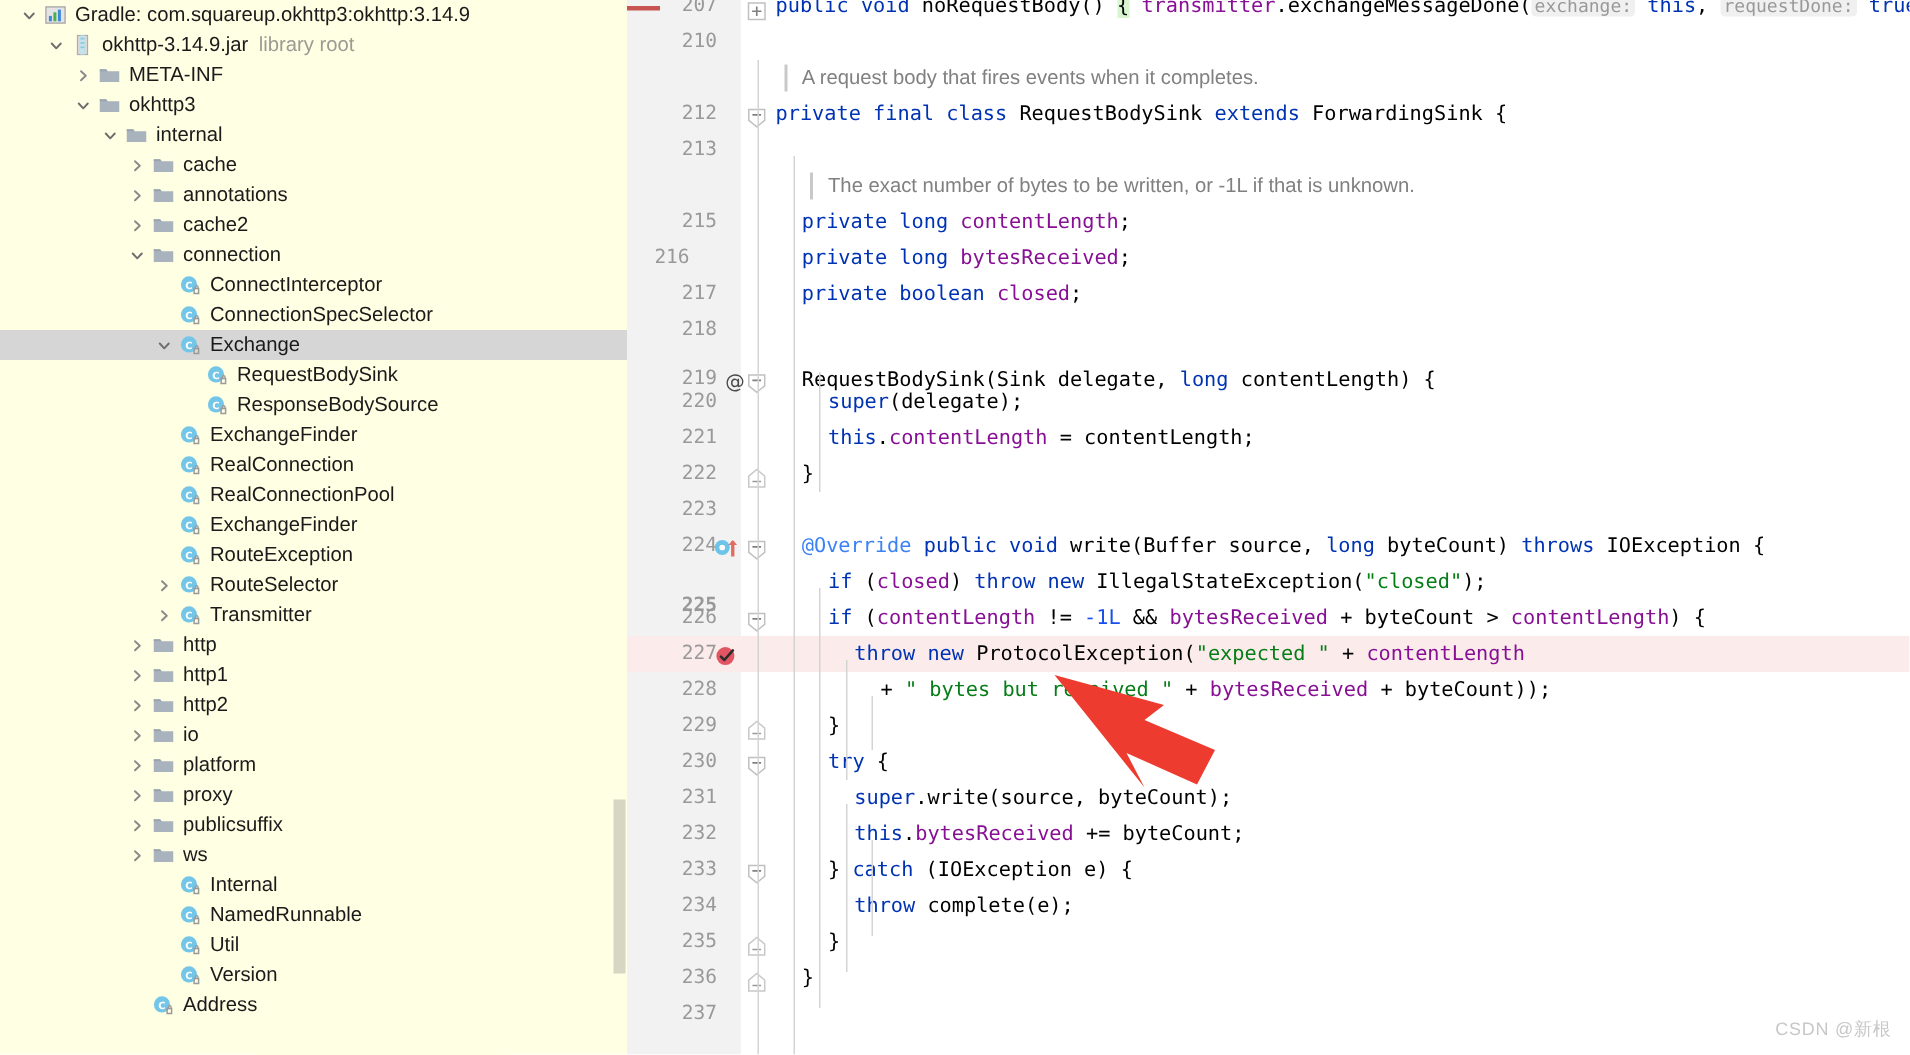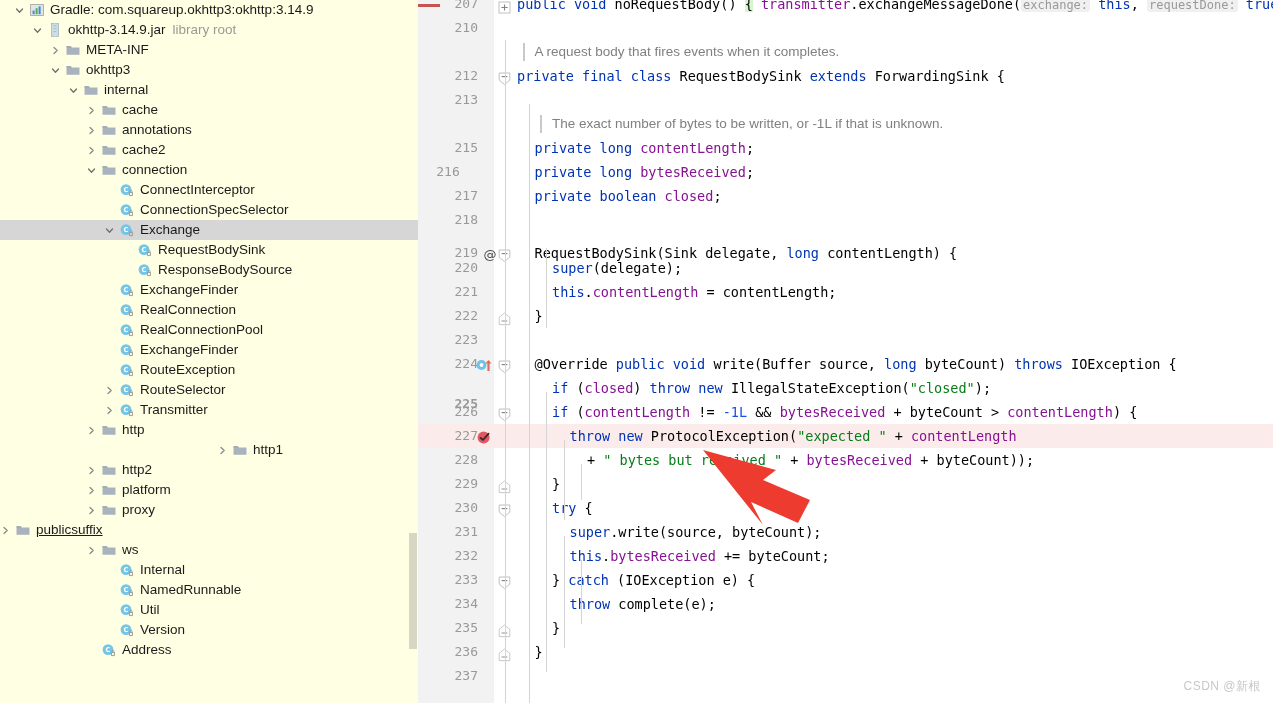--- a/index.html
+++ b/index.html
@@ -91,21 +91,21 @@
   .docbar{
     position:absolute;width:2px;background:#c9c9c9;
   }
 
   
   .kw{color:#0033b3;}
   .str{color:#067d17;}
   .num{color:#1750eb;}
   .fld{color:#871094;}
   .cls{color:#000000;}
-  .anno{color:#000000;}
+  .anno{color:#3b82f6;}
   .hint{
     color:#999999;background:#f0f0f0;border-radius:3px;
     padding:0 2px;font-size:12px;
   }
   .hl-brace{background:#d8f5d0;}
 
   
   .g-icon{position:absolute;}
   .fold-marker{position:absolute;}
 
@@ -427,21 +427,21 @@
             </svg>
           </span>
           <span class="ico">
             <svg width="16" height="16" viewBox="0 0 16 16">
               <path d="M1.5 4.2 h4.2 l1.1 1.3 h7.7 v7.2 h-13 z" fill="#a9b3bd"></path>
               <path d="M1.5 4.2 h4.2 l1.1 1.3 h-5.3 z" fill="#9aa5b0"></path>
             </svg>
           </span>
           <span class="tlabel">http</span>
         </div>
-        <div class="tree-row" style="padding-left: 86px; justify-content: center;">
+        <div class="tree-row" style="padding-left: 86px;">
           <span class="twisty">
             <svg width="11" height="11" viewBox="0 0 11 11">
               <path d="M4 2.5 L7.2 5.5 L4 8.5" fill="none" stroke="#8a8a8a" stroke-width="1.3" stroke-linecap="round" stroke-linejoin="round"></path>
             </svg>
           </span>
           <span class="ico">
             <svg width="16" height="16" viewBox="0 0 16 16">
               <path d="M1.5 4.2 h4.2 l1.1 1.3 h7.7 v7.2 h-13 z" fill="#a9b3bd"></path>
               <path d="M1.5 4.2 h4.2 l1.1 1.3 h-5.3 z" fill="#9aa5b0"></path>
             </svg>
@@ -467,37 +467,51 @@
             <svg width="11" height="11" viewBox="0 0 11 11">
               <path d="M4 2.5 L7.2 5.5 L4 8.5" fill="none" stroke="#8a8a8a" stroke-width="1.3" stroke-linecap="round" stroke-linejoin="round"></path>
             </svg>
           </span>
           <span class="ico">
             <svg width="16" height="16" viewBox="0 0 16 16">
               <path d="M1.5 4.2 h4.2 l1.1 1.3 h7.7 v7.2 h-13 z" fill="#a9b3bd"></path>
               <path d="M1.5 4.2 h4.2 l1.1 1.3 h-5.3 z" fill="#9aa5b0"></path>
             </svg>
           </span>
+          <span class="tlabel">io</span>
+        </div>
+        <div class="tree-row" style="padding-left: 86px;">
+          <span class="twisty">
+            <svg width="11" height="11" viewBox="0 0 11 11">
+              <path d="M4 2.5 L7.2 5.5 L4 8.5" fill="none" stroke="#8a8a8a" stroke-width="1.3" stroke-linecap="round" stroke-linejoin="round"></path>
+            </svg>
+          </span>
+          <span class="ico">
+            <svg width="16" height="16" viewBox="0 0 16 16">
+              <path d="M1.5 4.2 h4.2 l1.1 1.3 h7.7 v7.2 h-13 z" fill="#a9b3bd"></path>
+              <path d="M1.5 4.2 h4.2 l1.1 1.3 h-5.3 z" fill="#9aa5b0"></path>
+            </svg>
+          </span>
           <span class="tlabel">platform</span>
         </div>
         <div class="tree-row" style="padding-left: 86px;">
           <span class="twisty">
             <svg width="11" height="11" viewBox="0 0 11 11">
               <path d="M4 2.5 L7.2 5.5 L4 8.5" fill="none" stroke="#8a8a8a" stroke-width="1.3" stroke-linecap="round" stroke-linejoin="round"></path>
             </svg>
           </span>
           <span class="ico">
             <svg width="16" height="16" viewBox="0 0 16 16">
               <path d="M1.5 4.2 h4.2 l1.1 1.3 h7.7 v7.2 h-13 z" fill="#a9b3bd"></path>
               <path d="M1.5 4.2 h4.2 l1.1 1.3 h-5.3 z" fill="#9aa5b0"></path>
             </svg>
           </span>
           <span class="tlabel">proxy</span>
         </div>
-        <div class="tree-row" style=" text-decoration: underline;">
+        <div class="tree-row" style="padding-left: 86px;">
           <span class="twisty">
             <svg width="11" height="11" viewBox="0 0 11 11">
               <path d="M4 2.5 L7.2 5.5 L4 8.5" fill="none" stroke="#8a8a8a" stroke-width="1.3" stroke-linecap="round" stroke-linejoin="round"></path>
             </svg>
           </span>
           <span class="ico">
             <svg width="16" height="16" viewBox="0 0 16 16">
               <path d="M1.5 4.2 h4.2 l1.1 1.3 h7.7 v7.2 h-13 z" fill="#a9b3bd"></path>
               <path d="M1.5 4.2 h4.2 l1.1 1.3 h-5.3 z" fill="#9aa5b0"></path>
             </svg>

